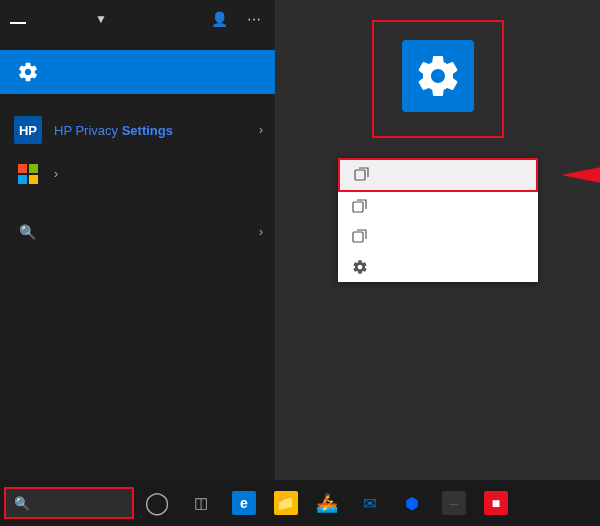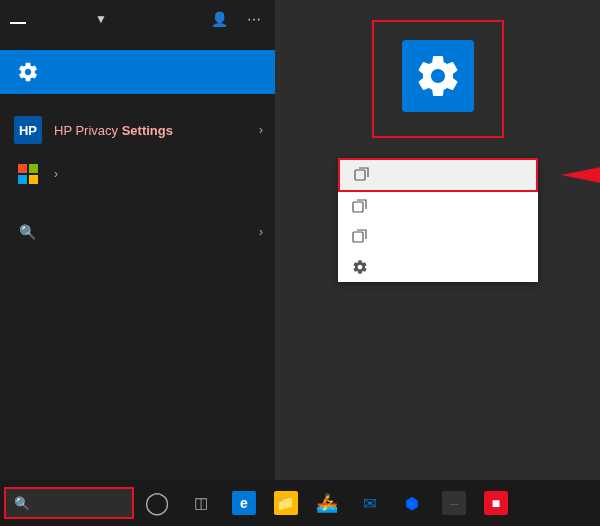--- a/index.html
+++ b/index.html
@@ -102,21 +102,21 @@
       align-items: center;
       justify-content: center;
     }
     .result-icon.settings-icon-large {
       background: #0078d7;
       border-radius: 2px;
     }
     .gear-svg { width: 22px; height: 22px; }
 
     .result-text { flex: 1; }
-    .result-label { color: #fca5a5; font-size: 13px; }
+    .result-label { color: #3b82f6; font-size: 13px; }
     .result-sub { color: #bbb; font-size: 11px; }
     .result-item.selected .result-sub { color: #ddd; }
 
     .chevron {
       color: #aaa;
       font-size: 12px;
     }
 
     
     .hp-icon {

